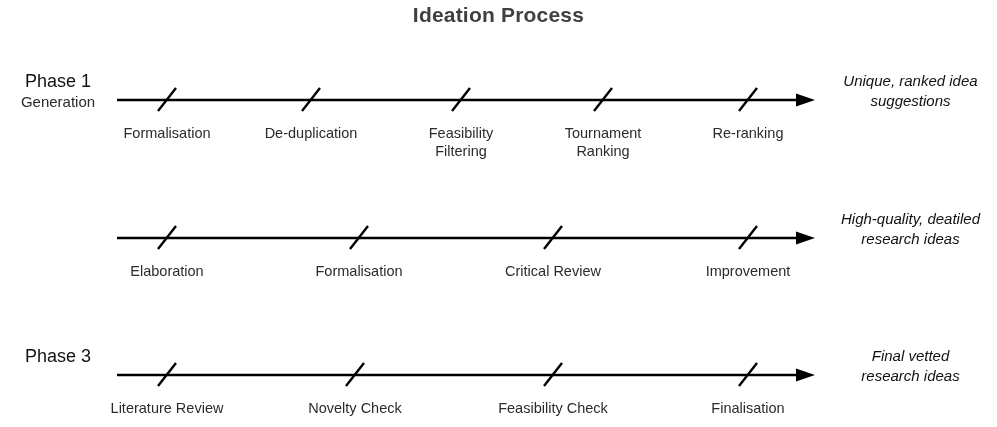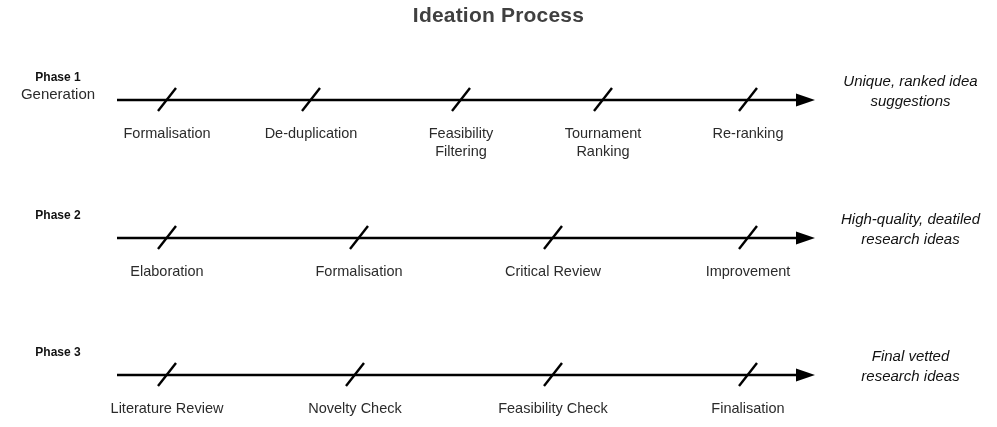--- a/index.html
+++ b/index.html
@@ -38,22 +38,22 @@
   .phase-label {
     position: absolute;
     left: 8px;
     top: 8px;
     width: 100px;
     text-align: center;
     line-height: 1.25;
   }
   .phase-label .phase-name {
     display: block;
-    font-size: 12px;
-    font-weight: bold;
+    font-size: 18px;
+    font-weight: normal;
     color: #111111;
   }
   .phase-label .phase-sub {
     display: block;
     font-size: 15px;
     font-weight: normal;
     color: #2b2b2b;
   }
 
   .timeline-svg {
@@ -106,21 +106,20 @@
     <div class="step-label" style="left: 461px; top: 63px;">Feasibility
 Filtering</div>
     <div class="step-label" style="left: 603px; top: 63px;">Tournament
 Ranking</div>
     <div class="step-label" style="left: 748px; top: 63px;">Re-ranking</div>
     <div class="output-label" style="left: 823px; top: 9px; width: 175px;">Unique, ranked idea
 suggestions</div>
   </div>
 <div class="phase-row" id="phase-row-2">
     <div class="phase-label">
-      <span class="phase-name">Phase 2</span>
     </div>
     <svg class="timeline-svg" width="997" height="70">
       <line x1="117" y1="38" x2="799" y2="38" stroke="#000000" stroke-width="2.6"></line>
       <path d="M 796 31.5 L 815 38 L 796 44.5 Z" fill="#000000"></path>
       <line x1="158" y1="49" x2="176" y2="26" stroke="#000000" stroke-width="2.4" stroke-linecap="butt"></line>
       <line x1="350" y1="49" x2="368" y2="26" stroke="#000000" stroke-width="2.4" stroke-linecap="butt"></line>
       <line x1="544" y1="49" x2="562" y2="26" stroke="#000000" stroke-width="2.4" stroke-linecap="butt"></line>
       <line x1="739" y1="49" x2="757" y2="26" stroke="#000000" stroke-width="2.4" stroke-linecap="butt"></line>
     </svg>
     <div class="step-label" style="left: 167px; top: 63px;">Elaboration</div>

